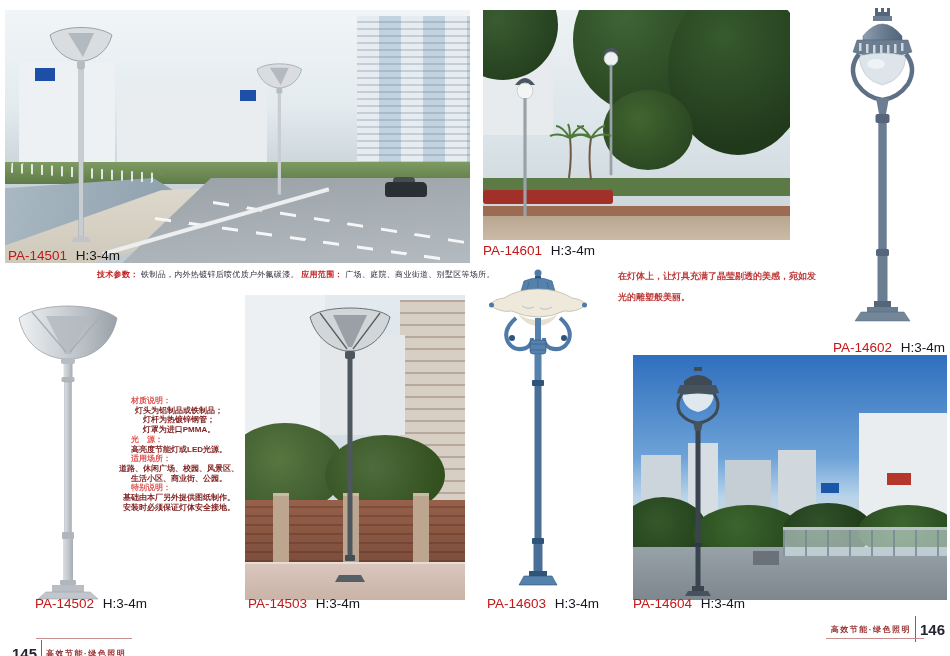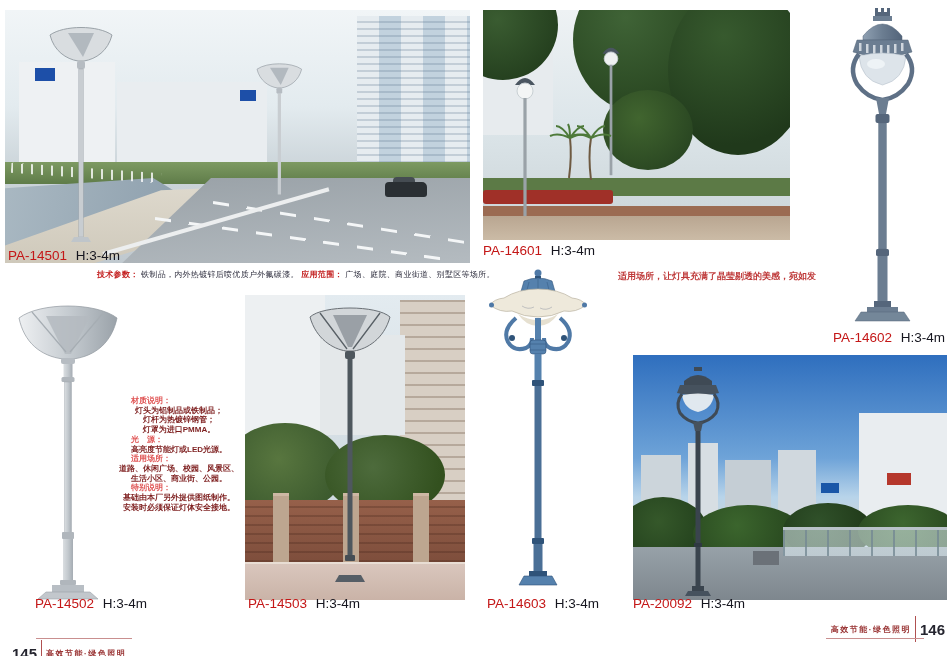--- a/index.html
+++ b/index.html
@@ -96,21 +96,21 @@
   .sl-label{color:#c42222;font-weight:bold;margin-top:36px;}
   .sl-text{color:#2f2f3f;}
   #note{left:119px;top:396px;font-size:8px;line-height:9.7px;font-weight:bold;white-space:nowrap;}
   #note .nh{color:#e05555;margin-left:12px;}
   #note .nt{color:#7e1f1f;text-align:center;}
   #desc{left:618px;top:266px;width:200px;font-size:9px;line-height:20.5px;color:#bf3a3a;font-weight:bold;white-space:nowrap;}
   #desc .indent{text-indent:9px;}
   #lbl-14502{left:35px;top:596px;}
   #lbl-14503{left:248px;top:596px;}
   #lbl-14601{left:483px;top:243px;}
-  #lbl-14602{left:833px;top:330px;}
+  #lbl-14602{left:833px;top:340px;}
   #lbl-14603{left:487px;top:596px;}
   #lbl-14604{left:633px;top:596px;}
 
   
   .footer{position:absolute;top:616px;white-space:nowrap;}
   #foot-l{left:12px;margin-top:24px;}
   #foot-r{right:5px;text-align:right;}
   .pn{font-size:15px;font-weight:bold;color:#24242e;vertical-align:middle;}
   .vline{display:inline-block;width:1px;height:26px;background:#b05050;margin:0 4px;vertical-align:middle;}
   .slog{font-size:8px;font-weight:bold;color:#993333;letter-spacing:1.5px;vertical-align:middle;}
@@ -303,21 +303,22 @@
   <rect x="29" y="295" width="17" height="6" fill="#55667b"></rect>
   <rect x="22" y="301" width="31" height="5" fill="#6b7d91"></rect>
   <path d="M16,306 L59,306 L65,315 L10,315 Z" fill="#748799" stroke="#55667b" stroke-width=".5"></path>
 </svg>
 <div class="lbl" id="lbl-14602">
   <span class="code">PA-14602</span>
   <span class="ht">H:3-4m</span>
 </div>
 
 <div class="abs" id="desc">
-  <div>适用场所，让灯具充满了晶莹剔透的美感，宛如发</div>
+  <div>在灯体上，让灯具充满了晶莹剔透的美感，宛如发</div>
+  <div>光的雕塑般美丽。</div>
 </div>
 
 <svg class="abs" id="lamp-14603" viewBox="0 0 100 325">
   <circle cx="50" cy="5" r="3.5" fill="#4f79a6"></circle>
   <rect x="47" y="8" width="6" height="5" fill="#2f5379"></rect>
   <path d="M36,13 Q50,7 64,13 L68,27 L32,27 Z" fill="#5581ad" stroke="#2f5379" stroke-width=".6"></path>
   <path d="M41,14 L38,26 M50,11 L50,26 M59,14 L62,26" stroke="#2f5379" stroke-width=".8" opacity=".55" fill="none"></path>
   <path d="M2,37 Q6,31 16,30 Q30,21 50,21 Q70,21 84,30 Q94,31 98,37 Q88,45 76,43 Q64,49 50,49 Q36,49 24,43 Q12,45 2,37 Z" fill="#eee9db" stroke="#b9b2a0" stroke-width=".7"></path>
   <circle cx="3.5" cy="37" r="2.5" fill="#4f79a6"></circle>
     <circle cx="96.5" cy="37" r="2.5" fill="#4f79a6"></circle>
@@ -375,21 +376,21 @@
 </div>
 <div class="lbl" id="lbl-14503">
   <span class="code">PA-14503</span>
   <span class="ht">H:3-4m</span>
 </div>
 <div class="lbl" id="lbl-14603">
   <span class="code">PA-14603</span>
   <span class="ht">H:3-4m</span>
 </div>
 <div class="lbl" id="lbl-14604">
-  <span class="code">PA-20092</span>
+  <span class="code">PA-14604</span>
   <span class="ht">H:3-4m</span>
 </div>
 
 <div class="footer" id="foot-l">
   <span class="pn">145</span><span class="vline"></span><span class="slog">高效节能·绿色照明</span>
 </div>
 <div class="ul" id="ul-l"></div>
 
 <div class="footer" id="foot-r">
   <span class="slog">高效节能·绿色照明</span><span class="vline"></span><span class="pn">146</span>

